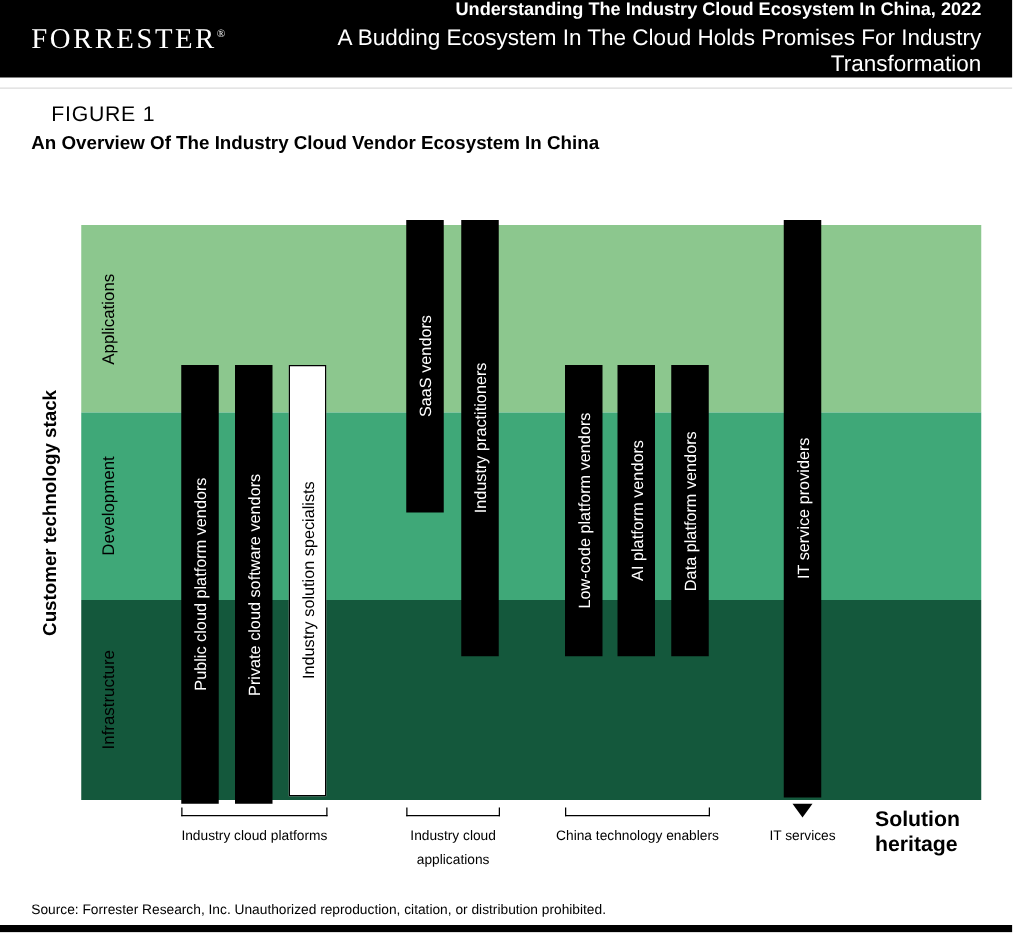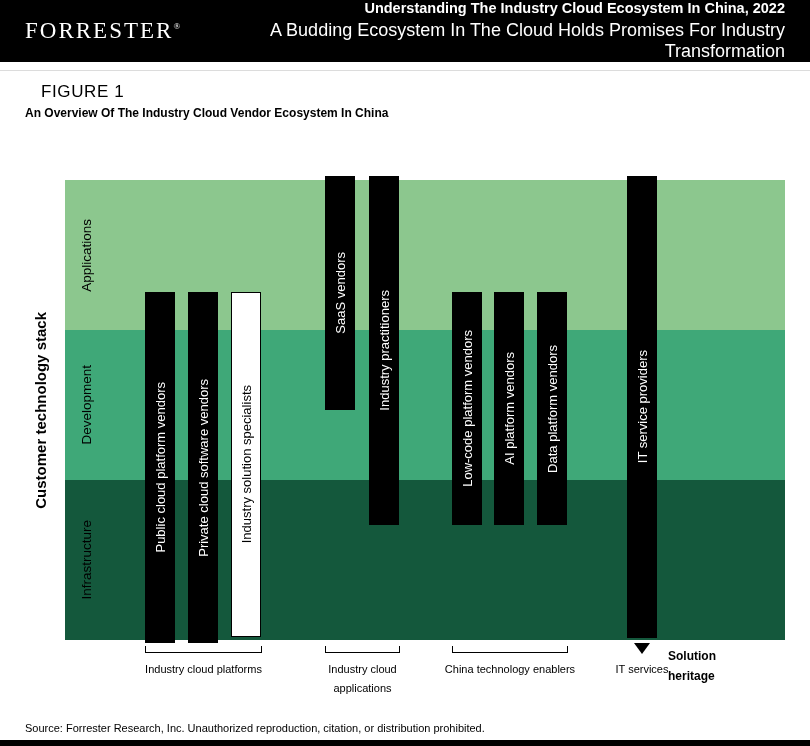--- a/index.html
+++ b/index.html
@@ -48,21 +48,21 @@
   .figure-label {
     position: absolute;
     left: 25px; top: 82px;
     font-size: 17px;
     letter-spacing: 0.6px;
     margin-left: 16px;
   }
   .figure-title {
     position: absolute;
     left: 25px; top: 106px;
-    font-size: 12px;
+    font-size: 15px;
     font-weight: bold;
   }
 
   
   .y-axis-label {
     position: absolute;
     left: 28px; top: 180px;
     width: 24px; height: 460px;
     display: flex; align-items: center; justify-content: center;
     font-size: 15px; font-weight: bold;
@@ -132,23 +132,23 @@
     line-height: 19px;
     text-align: center;
   }
   .group-1 { left: 143px; width: 121px; }
   .group-2 { left: 302px; width: 121px; }
   .group-3 { left: 440px; width: 140px; }
   .group-4 { left: 592px; width: 100px; }
 
   .heritage-label {
     position: absolute;
-    left: 668px; top: 646px;
+    left: 700px; top: 646px;
     width: 72px;
-    font-size: 12px;
+    font-size: 17px;
     line-height: 20px;
     font-weight: bold;
   }
 
   
   .source {
     position: absolute;
     left: 25px; top: 722px;
     font-size: 11px;
   }

